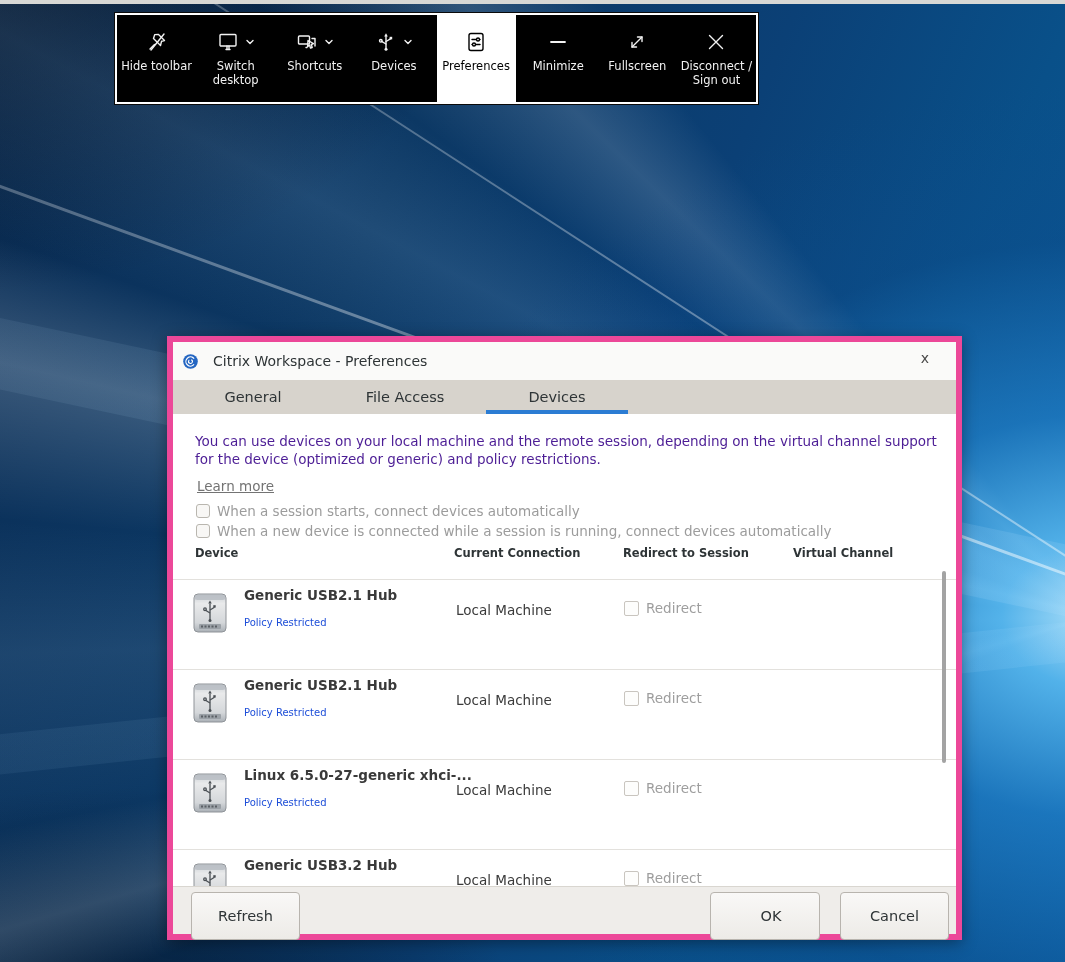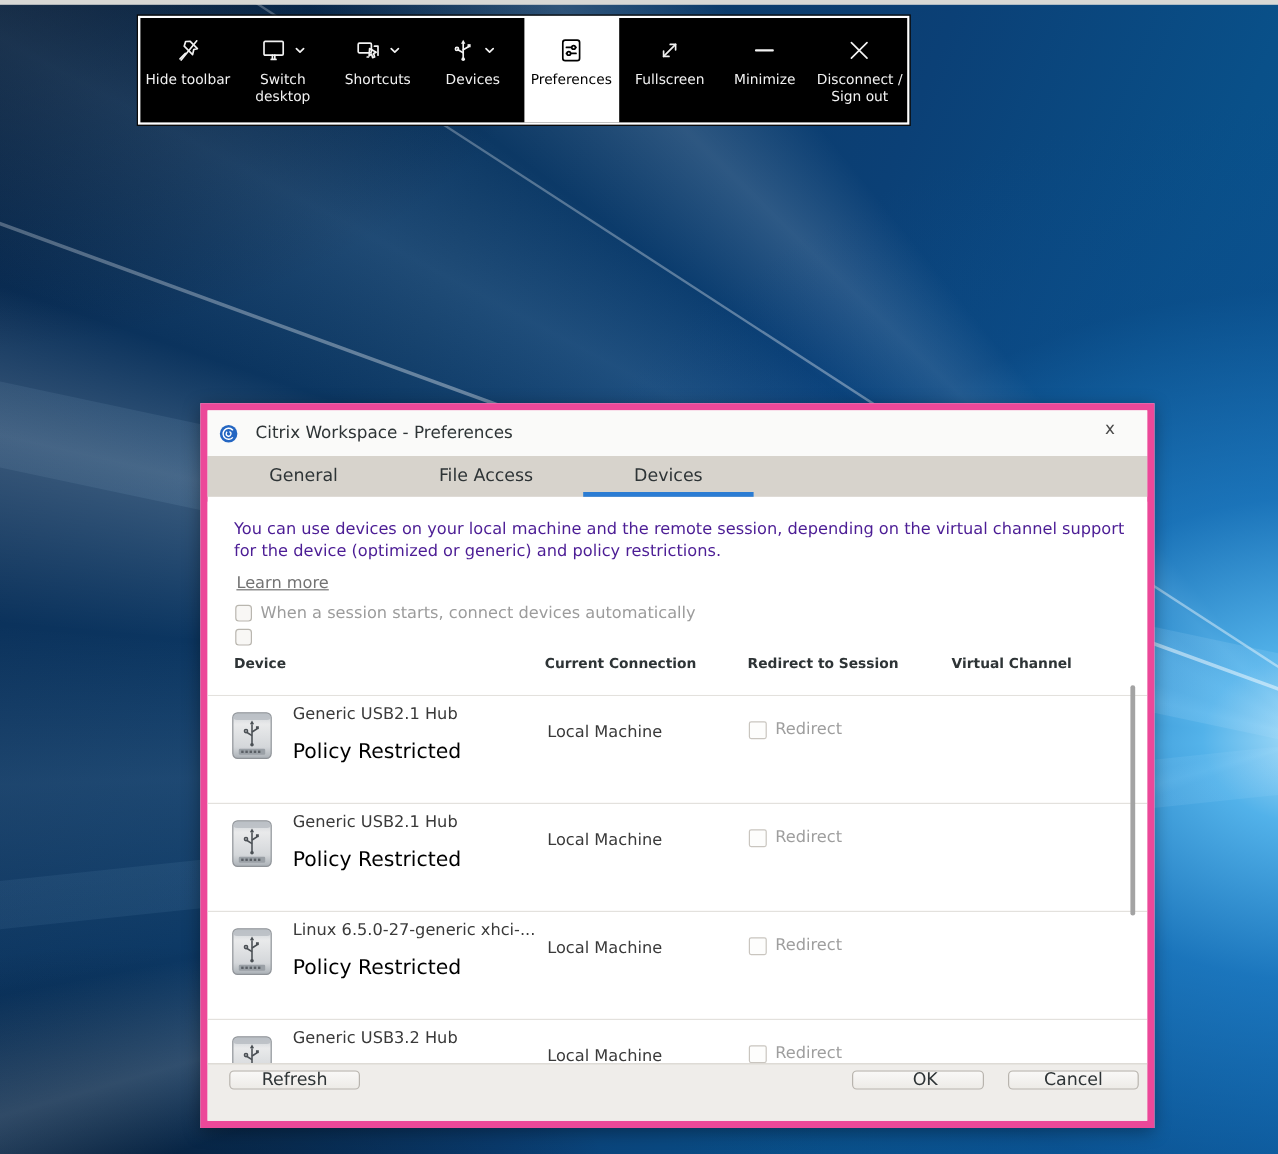--- a/index.html
+++ b/index.html
@@ -57,30 +57,30 @@
   .opt .ol { margin-left:7px; font-size:13.5px; color:#9c9c9c; white-space:nowrap; }
   .opt1 { top:84px; } .opt2 { top:104px; }
 
   .thead { position:absolute; top:128px; left:0; right:0; height:16px; font-size:11.5px; font-weight:bold; color:#2e3436; }
   .thead span { position:absolute; top:0; }
   .th-device { left:22px; } .th-conn { left:281px; } .th-redir { left:450px; } .th-vc { left:620px; }
 
   .rows { position:absolute; left:0; top:161px; right:0; bottom:0; overflow:hidden; }
   .drow { position:relative; height:90px; border-top:1px solid #e3e1dd; }
   .drow .devicon { position:absolute; left:20px; top:13px; }
-  .drow .dname { position:absolute; left:71px; top:7px; font-size:13.5px; color:#3a3a3a; }
-  .drow .dstat { position:absolute; left:71px; top:37px; font-size:17px; color:#000000; }
+  .drow .dname { position:absolute; left:71px; top:7px; font-size:13.5px; color:#3a3a3a;font-weight:bold; }
+  .drow .dstat { position:absolute; left:71px; top:37px; font-size:10px; color:#1d4ed8; }
   .drow .dconn { position:absolute; left:283px; top:22px; font-size:13.5px; color:#3a3a3a; }
   .drow .redir { position:absolute; left:451px; top:20px; display:flex; align-items:center; }
   .redir .rbox { width:15px; height:15px; border:1px solid #c9c5bf; border-radius:2px; background:#fdfdfc; flex:none; }
   .redir .rl { margin-left:7px; font-size:13.5px; color:#9e9e9e; }
   .scrollthumb { position:absolute; right:10px; top:153px; width:4px; height:192px; background:#a3a3a3; border-radius:2px; }
 
   .footer { position:absolute; left:0; bottom:0; right:0; height:48px; background:#efedea; border-top:1px solid #d9d6d0; }
-  .btn { position:absolute; top:5px; height:16px; border:1px solid #b8b4ae; border-radius:4px;
+  .btn { position:absolute; top:5px; height:48px; border:1px solid #b8b4ae; border-radius:4px;
     background:linear-gradient(#f9f8f7, #edebe7); font-size:14.5px; color:#2e3436;
     display:flex; align-items:center; justify-content:center; font-family:inherit; cursor:default; }
   .btn-refresh { left:18px; width:109px; }
   .btn-ok { left:537px; width:110px;padding-left:12px; }
   .btn-cancel { left:667px; width:109px; }
 </style>
 </head>
 <body>
 
 <div class="stage">
@@ -158,35 +158,35 @@
           <circle cx="14" cy="9.5" r="1.5" fill="#fff"></circle>
           <circle cx="10" cy="14.5" r="1.5" fill="#fff"></circle>
         </svg>
       </span>
       <span class="lb">Preferences</span>
     </div>
 
     <div class="ctx-item">
       <span class="ic">
         <svg class="tbi" width="24" height="24" viewBox="0 0 24 24">
+            <path d="M5 12h14" stroke-width="1.8"></path>
+          </svg>
+      </span>
+      <span class="lb">Minimize</span>
+    </div>
+
+    <div class="ctx-item">
+      <span class="ic">
+        <svg class="tbi" width="24" height="24" viewBox="0 0 24 24">
           <path d="M7 17L17 7"></path>
             <path d="M12.5 7H17v4.5"></path>
             <path d="M11.5 17H7v-4.5"></path>
         </svg>
       </span>
       <span class="lb">Fullscreen</span>
-    </div>
-
-    <div class="ctx-item">
-      <span class="ic">
-        <svg class="tbi" width="24" height="24" viewBox="0 0 24 24">
-            <path d="M5 12h14" stroke-width="1.8"></path>
-          </svg>
-      </span>
-      <span class="lb">Minimize</span>
     </div>
 
     <div class="ctx-item">
       <span class="ic">
         <svg class="tbi" width="24" height="24" viewBox="0 0 24 24">
             <path d="M5.5 5.5l13 13M18.5 5.5l-13 13"></path>
           </svg>
       </span>
       <span class="lb">Disconnect / Sign out</span>
     </div>
@@ -219,20 +219,21 @@
     <div class="content">
       <div class="intro">You can use devices on your local machine and the remote session, depending on the virtual channel support for the device (optimized or generic) and policy restrictions.</div>
       <a class="learn">Learn more</a>
 
       <div class="opt opt1">
         <span class="box"></span>
         <span class="ol">When a session starts, connect devices automatically</span>
       </div>
       <div class="opt opt2">
         <span class="box"></span>
+        <span class="ol">When a new device is connected while a session is running, connect devices automatically</span>
       </div>
 
       <div class="thead">
         <span class="th-device">Device</span>
         <span class="th-conn">Current Connection</span>
         <span class="th-redir">Redirect to Session</span>
         <span class="th-vc">Virtual Channel</span>
       </div>
 
       <div class="rows">

